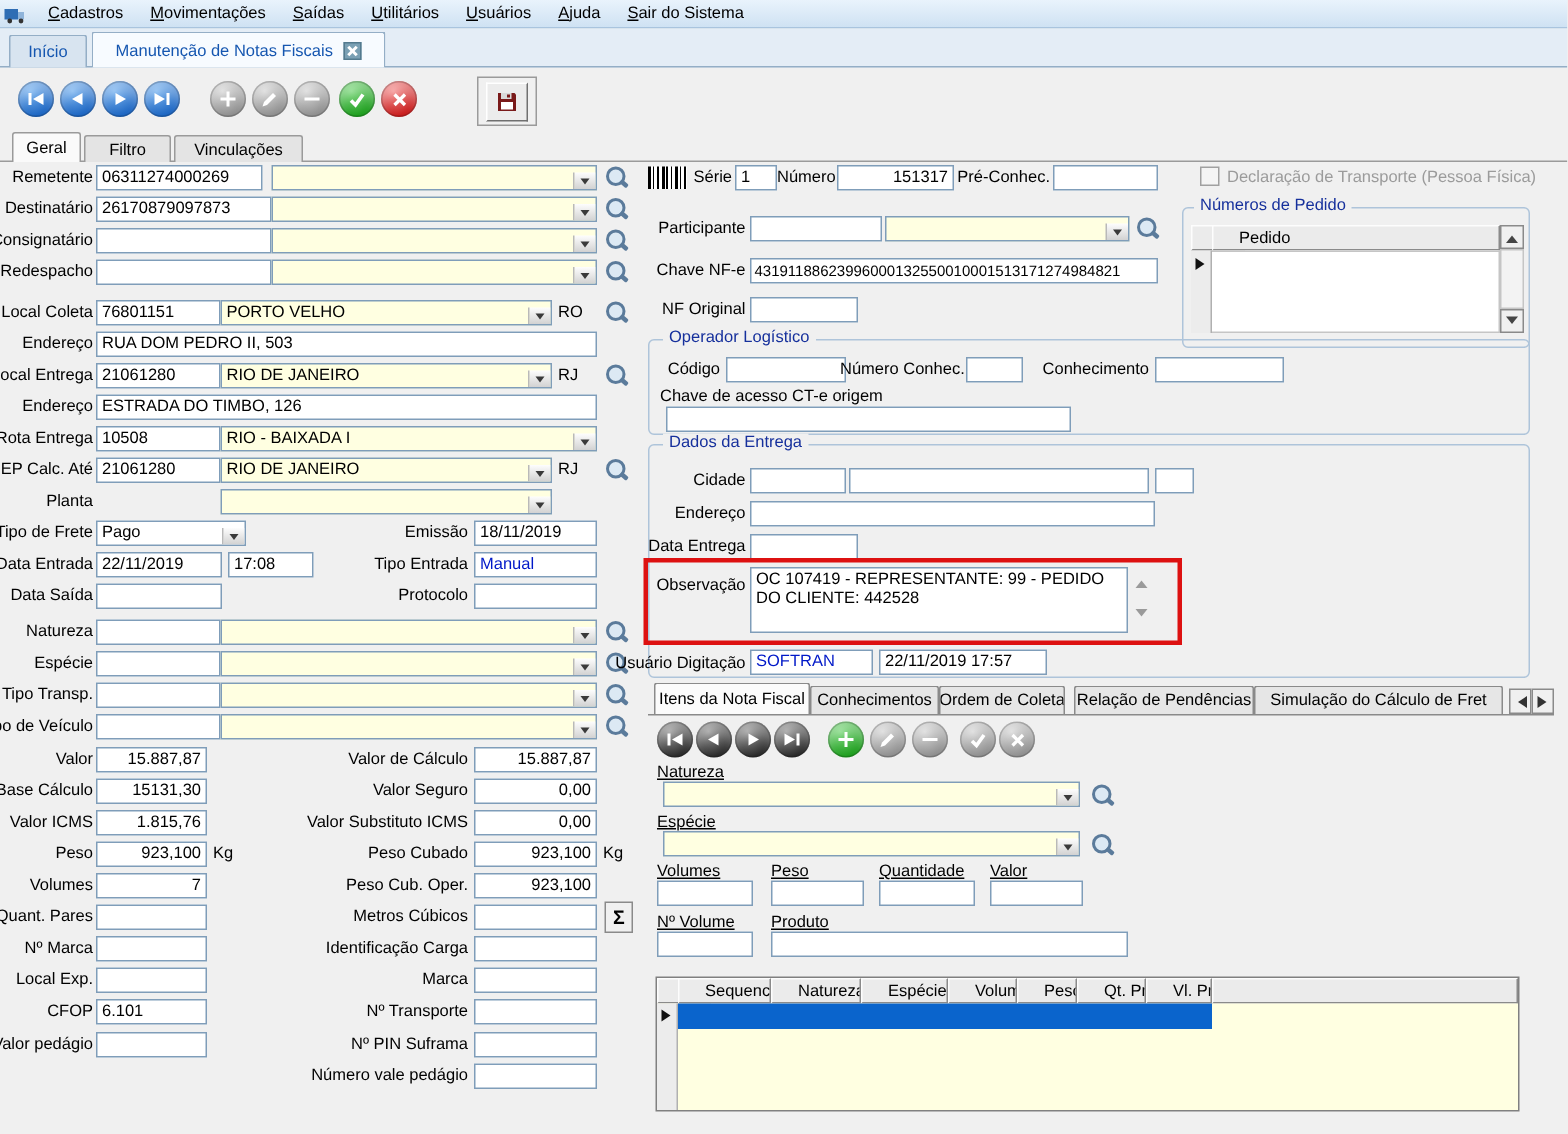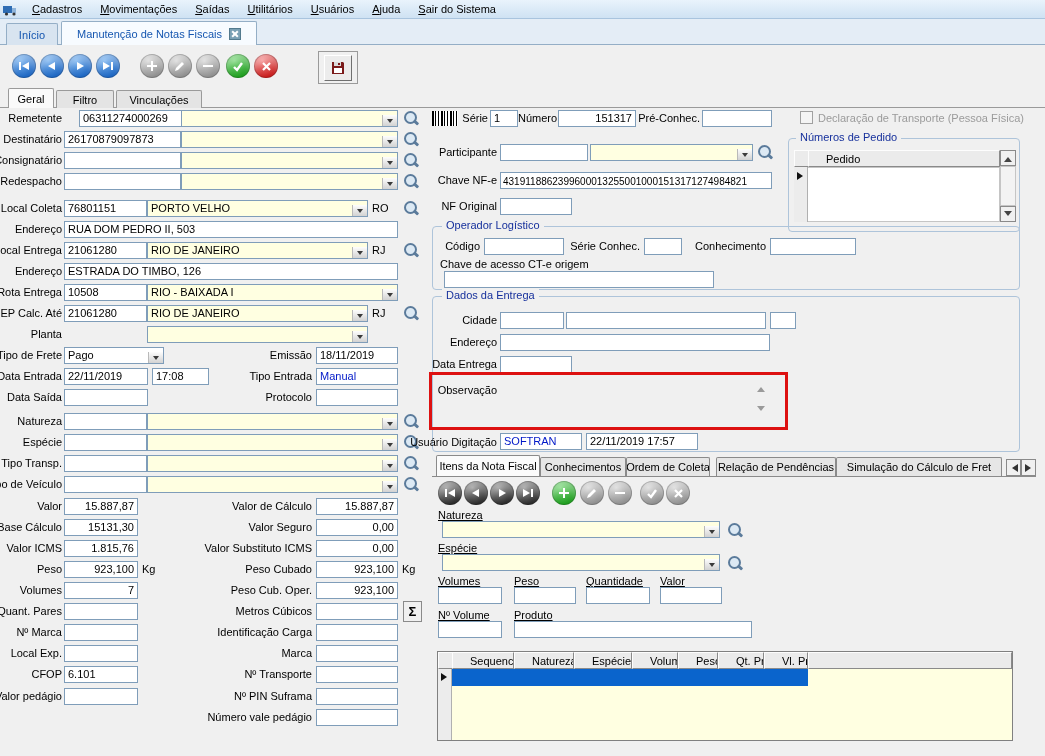--- a/index.html
+++ b/index.html
@@ -175,21 +175,21 @@
       </div>
     <div class="stab" style="left:56px;width:58px">
         <span>Filtro</span>
       </div>
     <div class="stab" style="left:116px;width:86px">
         <span>Vinculações</span>
       </div>
   </div>
 
   <span class="lbl" style="left:-30px;top:112px;width:92px">Remetente</span>
-  <div class="fld" style="left:79px;top:110px;width:111px">06311274000269</div>
+  <div class="fld" style="left:64px;top:110px;width:111px">06311274000269</div>
   <div class="cmb" style="left:181px;top:110px;width:217px">
       <span class="t"></span>
       <span class="dd"></span>
     </div>
   <span class="mag" style="left:404px;top:111px"></span>
 
   <span class="lbl" style="left:-30px;top:133px;width:92px">Destinatário</span>
   <div class="fld" style="left:64px;top:131px;width:117px">26170879097873</div>
   <div class="cmb" style="left:181px;top:131px;width:217px">
       <span class="t"></span>
@@ -406,39 +406,40 @@
   <span class="lbl" style="left:420px;top:174px;width:77px">Chave NF-e</span>
   <div class="fld" style="left:500px;top:172px;width:272px;font-size:10px;padding:1px 2px 0">43191188623996000132550010001513171274984821</div>
 
   <span class="lbl" style="left:420px;top:200px;width:77px">NF Original</span>
   <div class="fld" style="left:500px;top:198px;width:72px"></div>
 
   <div class="gbox" style="left:432px;top:226px;width:588px;height:64px"></div>
   <span class="gtitle" style="left:442px;top:219px">Operador Logístico</span>
   <span class="lbl" style="left:438px;top:240px;width:42px">Código</span>
   <div class="fld" style="left:484px;top:238px;width:80px"></div>
-  <span class="lbl" style="left:560px;top:240px;width:80px">Série Conhec.</span>
+  <span class="lbl" style="left:560px;top:240px;width:80px">Número Conhec.</span>
   <div class="fld" style="left:644px;top:238px;width:38px"></div>
   <span class="lbl" style="left:688px;top:240px;width:78px">Conhecimento</span>
   <div class="fld" style="left:770px;top:238px;width:86px"></div>
   <span class="llbl" style="left:440px;top:258px;width:160px">Chave de acesso CT-e origem</span>
   <div class="fld" style="left:444px;top:271px;width:270px"></div>
 
   <div class="gbox" style="left:432px;top:296px;width:588px;height:156px"></div>
   <span class="gtitle" style="left:442px;top:289px">Dados da Entrega</span>
   <span class="lbl" style="left:420px;top:314px;width:77px">Cidade</span>
   <div class="fld" style="left:500px;top:312px;width:64px"></div>
   <div class="fld" style="left:566px;top:312px;width:200px"></div>
   <div class="fld" style="left:770px;top:312px;width:26px"></div>
   <span class="lbl" style="left:420px;top:336px;width:77px">Endereço</span>
   <div class="fld" style="left:500px;top:334px;width:270px"></div>
   <span class="lbl" style="left:420px;top:358px;width:77px">Data Entrega</span>
   <div class="fld" style="left:500px;top:356px;width:72px"></div>
 
   <span class="lbl" style="left:420px;top:384px;width:77px">Observação</span>
+  <div class="memo" style="left:500px;top:378px;width:252px;height:44px">OC 107419 - REPRESENTANTE: 99 - PEDIDO DO CLIENTE: 442528</div>
   <span class="tri-u" style="position:absolute;left:757px;top:385px;border-bottom-color:#9a9a9a"></span>
   <span class="tri-d" style="position:absolute;left:757px;top:406px;border-top-color:#9a9a9a"></span>
   <div class="redbox" style="left:429px;top:372px;width:359px;height:58px"></div>
 
   <span class="lbl" style="left:404px;top:436px;width:93px">Usuário Digitação</span>
   <div class="fld blue-t" style="left:500px;top:433px;width:82px">SOFTRAN</div>
   <div class="fld" style="left:586px;top:433px;width:112px">22/11/2019 17:57</div>
 
   <div class="btab active" style="left:436px;width:104px">
       <span>Itens da Nota Fiscal</span>

